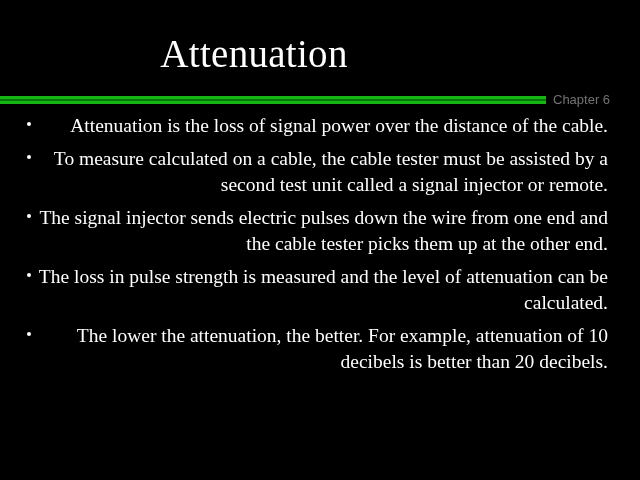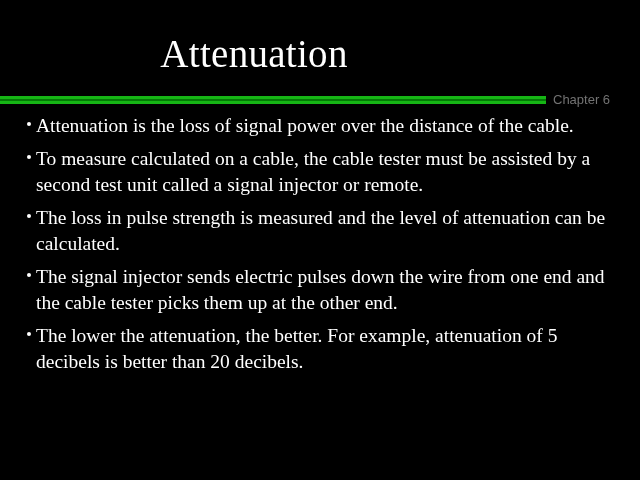--- a/index.html
+++ b/index.html
@@ -103,21 +103,21 @@
   }
   .bullet-item {
     position: relative;
     padding-left: 36px;
     padding-right: 32px;
     margin-bottom: 7px;
     color: #ffffff;
     font-family: "Liberation Serif", "DejaVu Serif", serif;
     font-size: 19.5px;
     line-height: 26px;
-    text-align: left;
+    text-align: right;
   }
   .bullet-marker {
     position: absolute;
     left: 27px;
     top: 9px;
     width: 4px;
     height: 4px;
     background: #ffffff;
     border-radius: 50%;
   }
@@ -149,28 +149,28 @@
       <span class="bullet-text">Attenuation is the loss of signal power over the distance of the cable.</span>
     </div>
 
     <div class="bullet-item">
       <span class="bullet-marker"></span>
       <span class="bullet-text">To measure calculated on a cable, the cable tester must be assisted by a second test unit called a signal injector or remote.</span>
     </div>
 
     <div class="bullet-item">
       <span class="bullet-marker"></span>
+      <span class="bullet-text">The signal injector sends electric pulses down the wire from one end and the cable tester picks them up at the other end.</span>
+    </div>
+
+    <div class="bullet-item">
+      <span class="bullet-marker"></span>
       <span class="bullet-text">The loss in pulse strength is measured and the level of attenuation can be calculated.</span>
     </div>
 
     <div class="bullet-item">
       <span class="bullet-marker"></span>
-      <span class="bullet-text">The signal injector sends electric pulses down the wire from one end and the cable tester picks them up at the other end.</span>
-    </div>
-
-    <div class="bullet-item">
-      <span class="bullet-marker"></span>
-      <span class="bullet-text">The lower the attenuation, the better. For example, attenuation of 5 decibels is better than 20 decibels.</span>
+      <span class="bullet-text">The lower the attenuation, the better. For example, attenuation of 10 decibels is better than 20 decibels.</span>
     </div>
 
   </div>
 
 </div>
 
 </body></html>

